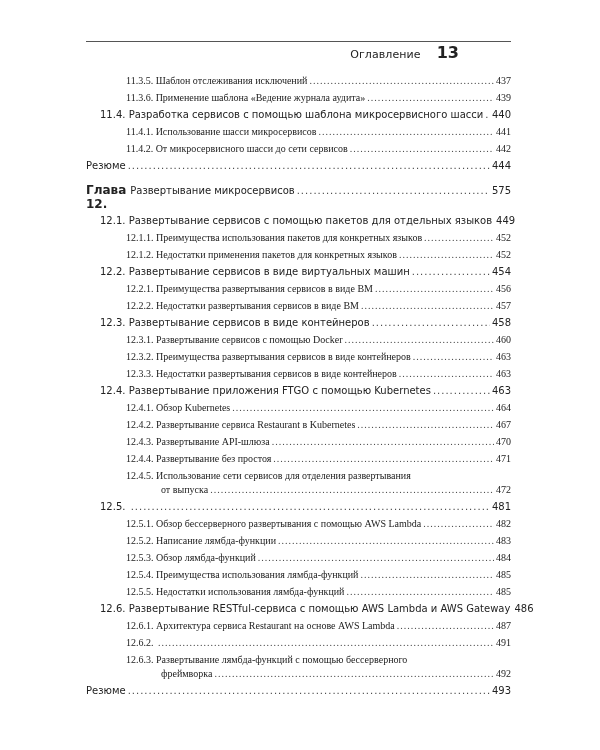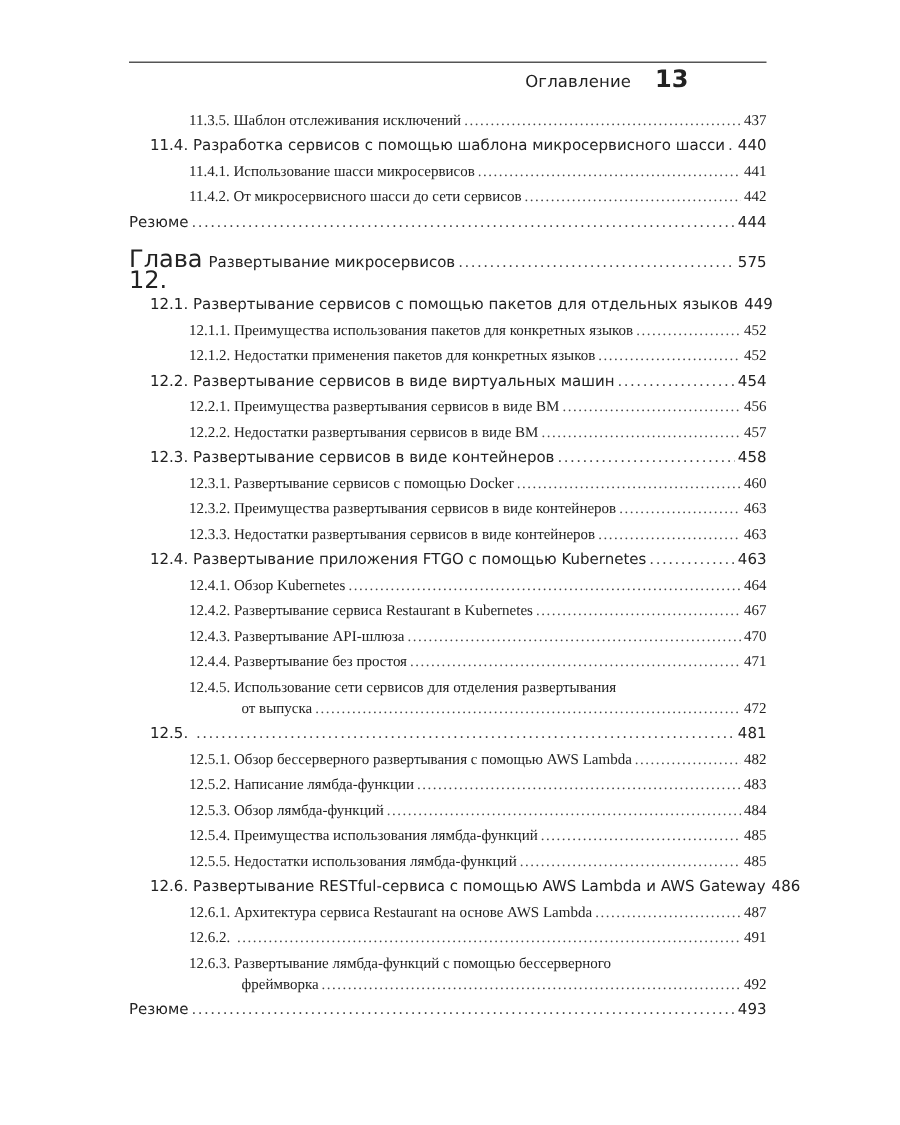--- a/index.html
+++ b/index.html
@@ -15,21 +15,21 @@
   .entry.gap-before { margin-top: 10px; }
   .row { display: flex; align-items: baseline; }
   .num { white-space: nowrap; }
   .label { white-space: nowrap; }
   .leader { flex: 1 1 auto; overflow: hidden; white-space: nowrap; margin: 0 2px; color: #444; letter-spacing: 1px; }
   .leader::after { content: "................................................................................................................................................................................................................................................"; }
   .page-no { white-space: nowrap; text-align: right; }
   .lvl0 { padding-left: 0; }
   .lvl1 { padding-left: 14px; }
   .lvl2 { padding-left: 40px; font-family: Liberation Serif, serif; }
-  .chapter .chap-prefix { font-weight: normal; font-size: 16px; margin-right: 4px; }
+  .chapter .chap-prefix { font-weight: bold; font-size: 12px; margin-right: 4px; }
   .multi .first { display: flex; }
   .multi .cont { display: flex; align-items: baseline; }
   .lvl2 .cont { padding-left: 35px; }
 </style>
 </head>
 <body>
 
 <div class="page">
   <div class="rule"></div>
   <div class="running-head">
@@ -41,20 +41,28 @@
 
     <div class="entry lvl2">
         <div class="row">
       <span class="num">11.3.5.</span>&nbsp;
       <span class="label">Шаблон отслеживания исключений</span>
       <span class="leader"></span>
       <span class="page-no">437</span>
     </div>
       </div>
 
+    <div class="entry lvl2">
+        <div class="row">
+      <span class="num">11.3.6.</span>&nbsp;
+      <span class="label">Применение шаблона «Ведение журнала аудита»</span>
+      <span class="leader"></span>
+      <span class="page-no">439</span>
+    </div>
+      </div>
 
     <div class="entry lvl1">
         <div class="row">
       <span class="num">11.4.</span>&nbsp;
       <span class="label">Разработка сервисов с помощью шаблона микросервисного шасси</span>
       <span class="leader"></span>
       <span class="page-no">440</span>
     </div>
       </div>
 

